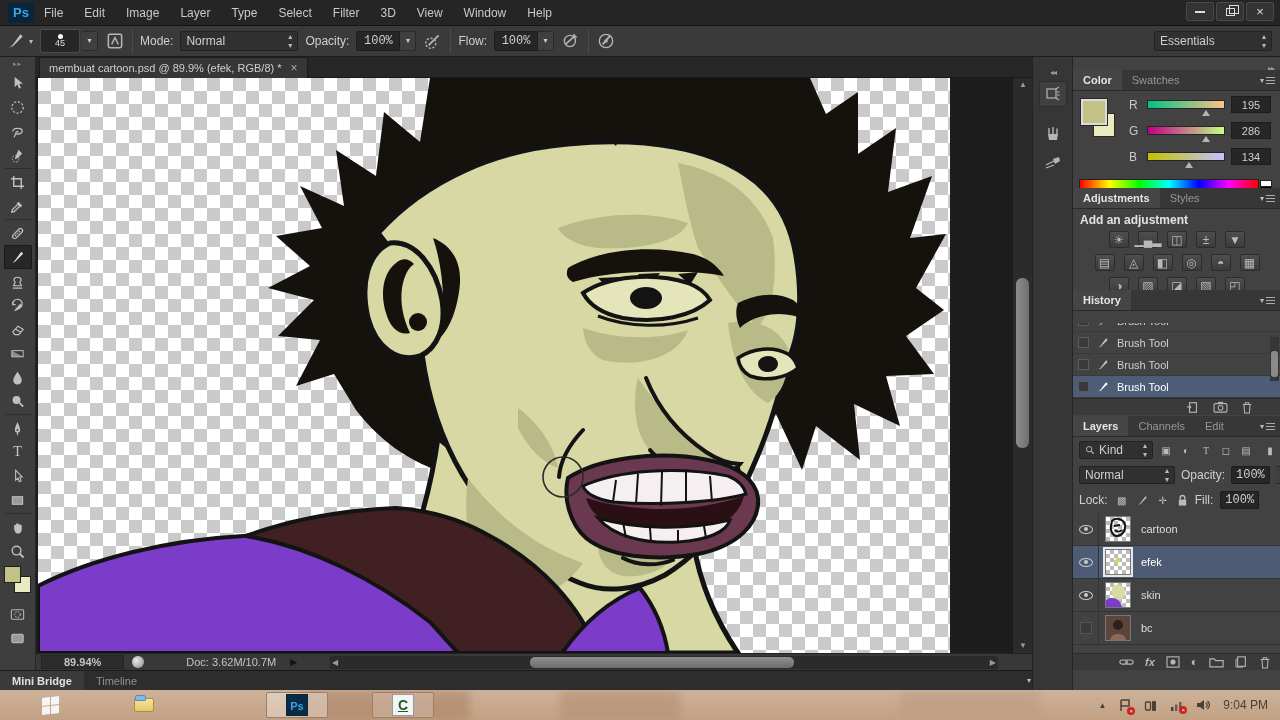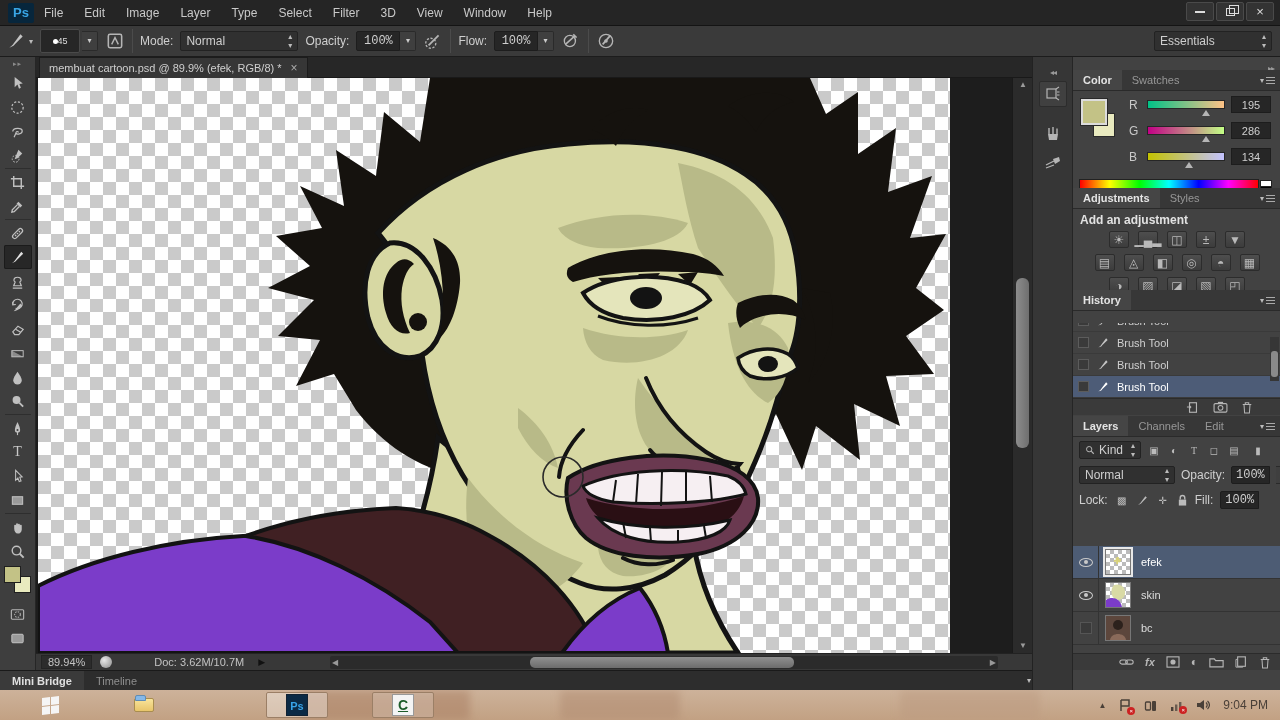--- a/index.html
+++ b/index.html
@@ -27,21 +27,21 @@
     display:flex; align-items:center; padding-left:6px; gap:7px; }
   .sep { width:1px; height:24px; background:#2a2a2a; border-right:1px solid #4b4b4b; }
   .opt-drop { background:#303030; border:1px solid #222; border-radius:2px; height:20px;
     display:flex; align-items:center; padding:0 5px; gap:5px; color:#cfcfcf; }
   .mini-arrow { font-size:8px; color:#bbb; }
   .val-box { background:#262626; border:1px solid #1d1d1d; height:20px; min-width:44px; text-align:center;
     line-height:18px; border-radius:2px 0 0 2px; padding:0 4px;font-family:Liberation Mono, monospace; }
   .drop-btn { width:16px; height:20px; background:#3f3f3f; border:1px solid #2a2a2a; border-left:none;
     border-radius:0 2px 2px 0; text-align:center; line-height:18px; font-size:8px; color:#ccc; }
   #brush-preview { width:40px; height:24px; background:#262626; border:1px solid #4a4a4a; border-radius:2px;
-    display:flex; align-items:center; justify-content:center; }
+    display:flex; flex-direction:column; align-items:center; justify-content:center; }
   #brush-preview .dot { width:5px; height:5px; border-radius:50%; background:#fff; }
   #brush-preview .num { font-size:9px; color:#ddd; line-height:9px; }
   #workspace { position:absolute; right:8px; top:31px;gap:28px; }
   svg.icon { display:block; }
 
   
   #toolbar { left:0; top:57px; width:36px; height:613px; background:#3e3e3e; border-right:1px solid #262626;
     display:flex; flex-direction:column; align-items:center; padding-top:3px; }
   #toolbar .grip { color:#8a8a8a; font-size:7px; letter-spacing:1px; margin-bottom:3px; }
   .tool { width:28px; height:24px; display:flex; align-items:center; justify-content:center; border-radius:2px; position:relative; }
@@ -62,21 +62,21 @@
   #document { position:absolute; left:2px; top:0; width:912px; height:575px;
     background:conic-gradient(#cacaca 0 90deg, #fff 90deg 180deg, #cacaca 180deg 270deg, #fff 270deg);
     background-size:26px 26px; }
   #vscroll { position:absolute; left:976px; top:0; width:20px; height:575px; background:#2b2b2b; border-left:1px solid #1a1a1a; }
   #vscroll .arr { position:absolute; left:0; width:20px; height:14px; text-align:center; font-size:8px; color:#9a9a9a; line-height:14px; }
   #vthumb { position:absolute; left:3px; top:200px; width:13px; height:170px; background:linear-gradient(to right,#8d8d8d,#6f6f6f); border-radius:6px; }
 
   
   #statusbar { left:36px; top:653px; width:996px; height:17px; background:#383838; border-top:1px solid #222;
     display:flex; align-items:center; font-size:11px; color:#c4c4c4; }
-  #zoom-box { margin-left:5px; background:#2c2c2c; border:1px solid #242424; padding:0 6px; height:14px; line-height:13px; }
+  #zoom-box { margin-left:5px; background:#2c2c2c; border:1px solid #242424; padding:0 22px; height:14px; line-height:13px;font-weight:bold; }
   #status-icon { width:12px; height:12px; border-radius:50%; background:radial-gradient(circle at 35% 35%, #e8e8e8, #8a8a8a); margin-left:8px; }
   #doc-size { margin-left:42px; }
   #status-arrow { margin-left:14px; color:#111; font-size:9px; }
   #hscroll { position:absolute; left:294px; top:2px; width:668px; height:13px; background:#2b2b2b; border-radius:2px; }
   #hthumb { position:absolute; left:200px; top:1px; width:264px; height:11px; background:linear-gradient(#909090,#6c6c6c); border-radius:5px; }
   #hscroll .arr { position:absolute; top:0; font-size:8px; color:#999; line-height:13px; }
 
   
   #bottomtabs { left:0; top:670px; width:1052px; height:20px; background:#2d2d2d; border-top:1px solid #1a1a1a; display:flex; align-items:center; }
   .btab { padding:0 12px; height:20px; line-height:20px; font-size:11px; color:#8f8f8f; }
@@ -631,21 +631,21 @@
   <div class="phead" style="top:359px;">
     <span class="ptab active">Layers</span>
     <span class="ptab">Channels</span>
     <span class="ptab">Edit</span>
     <span class="panel-menu" style="margin-right:6px;">
         <span class="mini-arrow">▾</span>
         <span class="menu-lines"></span>
       </span>
   </div>
   <div class="row abs" style="left:6px; top:384px; gap:6px;">
-    <div class="opt-drop" style="width:62px; height:18px; justify-content:space-between;">
+    <div class="opt-drop" style="width:74px; height:18px; justify-content:space-between;">
       <span class="row" style="gap:4px;">
           <svg class="icon" width="10" height="10" viewBox="0 0 12 12">
             <circle cx="5" cy="5" r="3.2" fill="none" stroke="#b5b5b5" stroke-width="1.2"></circle>
             <path d="M7.4,7.4 L10.5,10.5" stroke="#b5b5b5" stroke-width="1.4"></path>
           </svg>
           <span>Kind</span>
         </span>
       <span class="mini-arrow">▴<br>▾</span>
     </div>
     <span class="lock-ic">▣</span>
@@ -673,20 +673,31 @@
     <span class="lock-ic">✛</span>
     <svg class="icon" width="11" height="13" viewBox="0 0 12 14">
         <rect x="2" y="6" width="8" height="6.5" fill="#bbb"></rect>
         <path d="M3.5,6 L3.5,4 A2.5,2.5 0 0 1 8.5,4 L8.5,6" fill="none" stroke="#bbb" stroke-width="1.5"></path>
       </svg>
     <span style="text-align:center;">Fill:</span>
     <span class="val-box" style="min-width:36px; height:18px; line-height:16px;">100%</span>
 
   </div>
 
+  <div class="lyr-row" style="top:456px;">
+    <div class="eye-box">
+        <span class="eye"></span>
+      </div>
+    <div class="lyr-thumb">
+      <svg width="24" height="24" viewBox="0 0 24 24">
+          <path d="M6,4 C10,0 18,2 19,8 C20,13 16,19 11,19 C7,19 4,14 5,9 Z M8,9 L14,8 M9,13 C11,15 14,15 16,13" fill="none" stroke="#111" stroke-width="2"></path>
+        </svg>
+    </div>
+    <span class="lyr-name">cartoon</span>
+  </div>
   <div class="lyr-row selected" style="top:489px;">
     <div class="eye-box">
         <span class="eye"></span>
       </div>
     <div class="lyr-thumb" style="outline:2px solid #e8e8e8;">
       <svg width="24" height="24" viewBox="0 0 24 24">
           <path d="M10,8 L14,12 M12,7 L11,14 M8,11 L15,10" stroke="#d8d27a" stroke-width="2"></path>
         </svg>
     </div>
     <span class="lyr-name" style="color:#fff;">efek</span>

